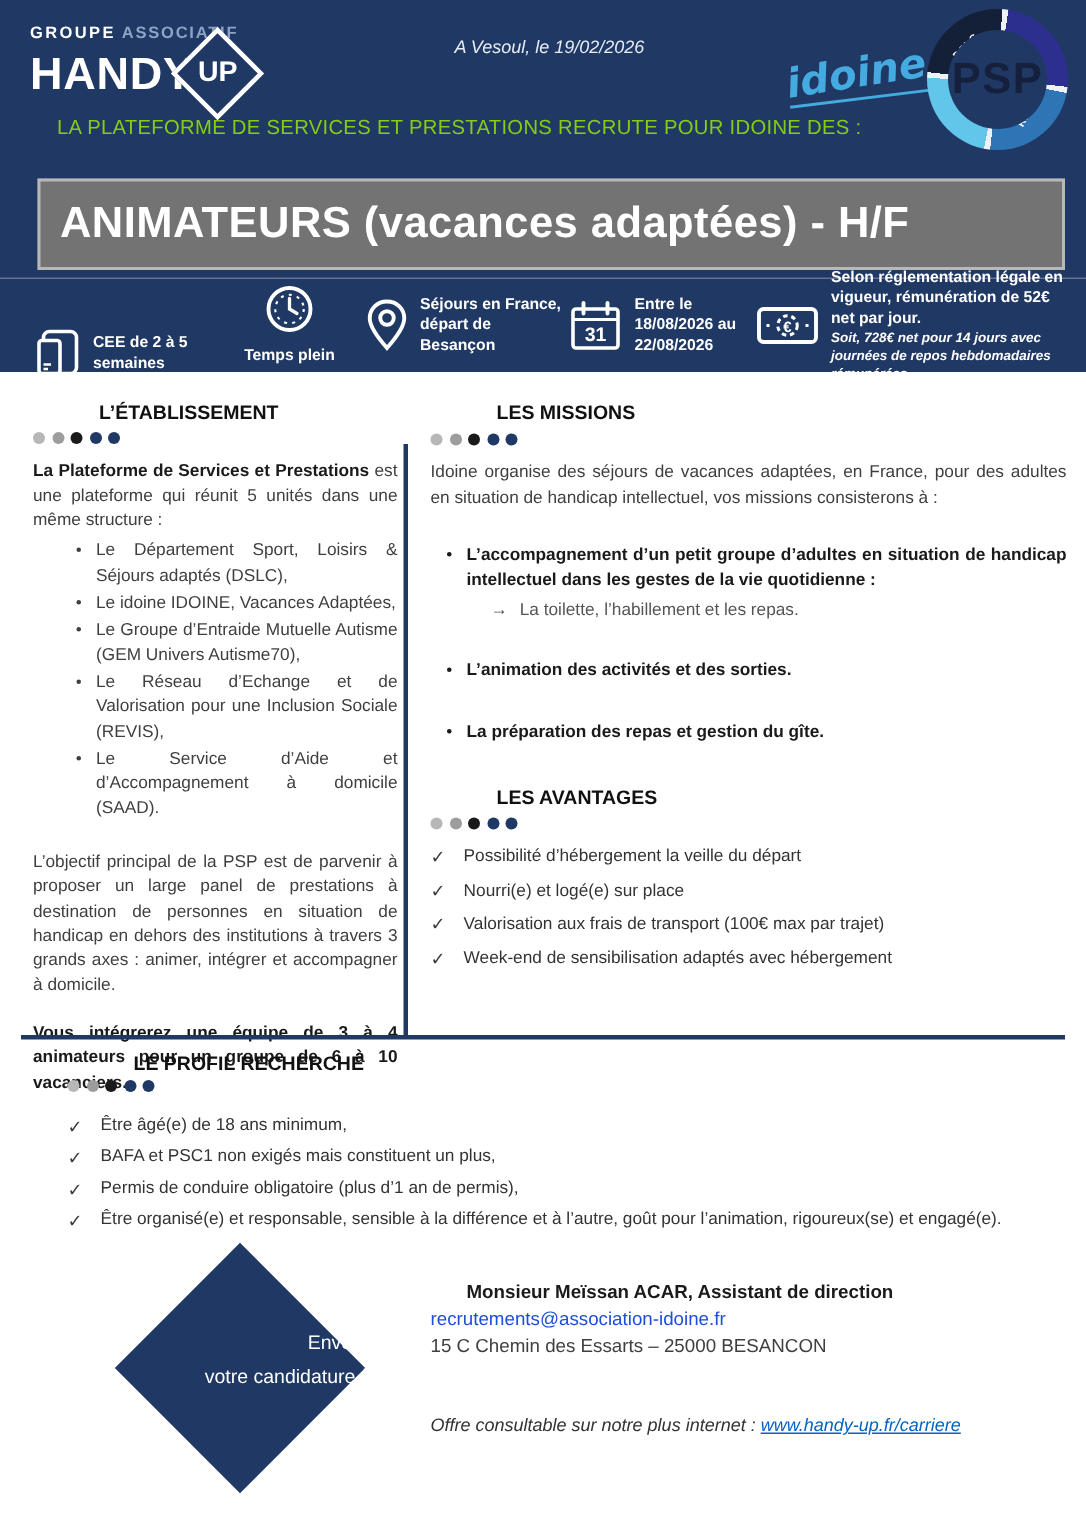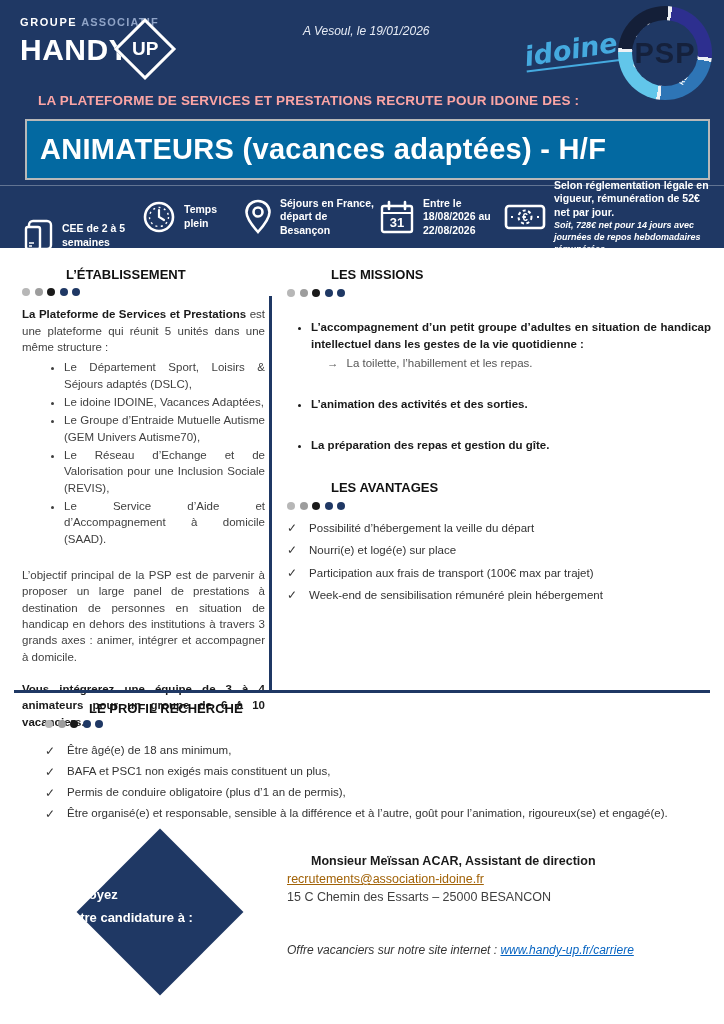--- a/index.html
+++ b/index.html
@@ -38,33 +38,33 @@
       #141f38 276deg 360deg);
   }
   .psp-center { position:absolute; left:14px; top:14px; width:66px; height:66px; border-radius:50%;
     background:#1f3864; display:flex; align-items:center; justify-content:center;
     font-size:29px; font-weight:800; color:#15213c; letter-spacing:1px; }
   .psp-label { position:absolute; font-size:7px; font-weight:700; color:#ffffff; letter-spacing:0.4px; }
   .psp-dslc  { left:16px; top:22px;  transform:rotate(-46deg); }
   .psp-gem   { right:19px; top:23px; transform:rotate(46deg); }
   .psp-revis { right:6px; bottom:27px; transform:rotate(-60deg); }
   .psp-saad  { left:13px; bottom:25px; transform:rotate(49deg); }
-  .recruit-line { position:absolute; left:38px; top:93px; color:#fca5a5; font-weight:700; font-size:13.5px; letter-spacing:0.2px; }
+  .recruit-line { position:absolute; left:38px; top:77px; color:#84cc16; font-weight:400; font-size:13.5px; letter-spacing:0.2px; }
   .job-banner {
     position:absolute; left:25px; top:119px; width:668px; height:57px;
-    background:#0369a1; border:2px solid #b8b8b8;
+    background:#737373; border:2px solid #b8b8b8;
     display:flex; align-items:center; padding-left:13px;
     color:#ffffff; font-size:29px; font-weight:700; letter-spacing:0.3px;
   }
   .header-sep { position:absolute; left:0; top:185px; width:724px; height:1px; background:rgba(255,255,255,0.30); }
   
   .info-bar { position:absolute; left:24px; top:190px; width:694px; height:54px; display:flex; align-items:center; color:#ffffff; }
   .info-item { display:flex; align-items:center; gap:8px; }
   .info-text { font-size:10.5px; font-weight:700; line-height:1.3; }
-  .i1 { width:118px;margin-top:38px; } .i2 { width:102px; } .i3 { width:135px; } .i4 { width:125px; } .i5 { flex:1; }
+  .i1 { width:118px;margin-top:38px; } .i2 { width:102px;flex-direction:column; } .i3 { width:135px; } .i4 { width:125px; } .i5 { flex:1; }
   .money-bold { display:block; font-size:10.5px; font-weight:700; line-height:1.3; }
   .money-italic { display:block; font-size:9px; font-style:italic; font-weight:600; line-height:1.3; margin-top:1px; }
   .ibar-icon { flex:0 0 auto; }
   .cal-day { font-size:13px; font-weight:700; fill:#ffffff; font-family:"Liberation Sans",sans-serif; }
   
   .section-title { font-size:13px; font-weight:700; color:#111111;padding-left:44px; }
   .dots { display:flex; gap:4.5px; margin-top:4px; }
   .dot { width:8px; height:8px; border-radius:50%; }
   .dot-1 { background:#b7b7b7; } .dot-2 { background:#9d9d9d; } .dot-3 { background:#1a1a1a; }
   .dot-4 { background:#1f3864; } .dot-5 { background:#1f3864; }
@@ -83,24 +83,24 @@
   .advantages { margin-top:26px; }
   .checklist { margin-top:10px; }
   .check-row { display:flex; gap:12px; margin-bottom:5px; font-size:11.5px; color:#333333; }
   .check-glyph { color:#3a3a3a; font-size:12px; flex:0 0 auto; }
   .h-rule { position:absolute; left:14px; top:690px; width:696px; height:3px; background:#1f3864; }
   .profile { position:absolute; left:45px; top:701px; width:664px; }
   .profile .checklist { margin-top:16px; }
   .profile .check-row { margin-bottom:7px; }
   
   .apply-diamond { position:absolute; left:101px; top:853px; width:118px; height:118px; background:#1f3864; transform:rotate(45deg); }
-  .apply-text { position:absolute; left:65px; top:884px; width:190px; text-align:left; color:#ffffff; font-size:13px; line-height:1.75;font-weight:bold; }
+  .apply-text { position:absolute; left:65px; top:884px; width:190px; text-align:right; color:#ffffff; font-size:13px; line-height:1.75; }
   .contact { position:absolute; left:287px; top:852px; font-size:12.5px; line-height:1.45; color:#3f3f3f; }
   .contact-name { font-weight:700; color:#1a1a1a;margin-left:24px; }
-  .email-link { color:#a16207; text-decoration:underline; cursor:pointer; }
+  .email-link { color:#1d4ed8; cursor:pointer; }
   .offer-line { position:absolute; left:287px; top:943px; font-size:12px; font-style:italic; color:#333333; }
   .site-link { color:#0563c1; text-decoration:underline; cursor:pointer; font-style:italic; }
 </style>
 </head>
 <body>
 
 <div class="page">
 
   <div class="header">
 
@@ -109,21 +109,21 @@
         <span>GROUPE</span><span class="assoc"> ASSOCIATIF</span>
       </div>
       <div class="logo-main">
         <span class="logo-handy">HANDY</span>
         <span class="logo-diamond">
             <span>UP</span>
           </span>
       </div>
     </div>
 
-    <div class="date-line">A Vesoul, le 19/01/2026</div>
+    <div class="date-line">A Vesoul, le 19/02/2026</div>
 
     <div class="idoine">idoine</div>
 
     <div class="psp">
       <span class="psp-label psp-dslc">DSLC</span>
       <span class="psp-label psp-gem">GEM</span>
       <span class="psp-label psp-revis">REVIS 70</span>
       <span class="psp-label psp-saad">SAAD</span>
       <div class="psp-center">PSP</div>
     </div>
@@ -217,20 +217,21 @@
   <div class="col-right">
     <div>
       <div class="section-title">LES MISSIONS</div>
       <div class="dots">
         <span class="dot dot-1"></span>
           <span class="dot dot-2"></span>
           <span class="dot dot-3"></span>
           <span class="dot dot-4"></span>
           <span class="dot dot-5"></span>
       </div>
+      <p class="intro">Idoine organise des séjours de vacances adaptées, en France, pour des adultes en situation de handicap intellectuel, vos missions consisterons à :</p>
       <ul class="mission-list">
         <li>
           <span>L’accompagnement d’un petit groupe d’adultes en situation de handicap intellectuel dans les gestes de la vie quotidienne :</span>
           <span class="mission-sub">
             <span class="arrow">→</span>
             <span>La toilette, l’habillement et les repas.</span>
           </span>
         </li>
         <li>L’animation des activités et des sorties.</li>
         <li>La préparation des repas et gestion du gîte.</li>
@@ -250,25 +251,25 @@
         <div class="check-row">
             <span class="check-glyph">✓</span>
             <span>Possibilité d’hébergement la veille du départ</span>
           </div>
         <div class="check-row">
             <span class="check-glyph">✓</span>
             <span>Nourri(e) et logé(e) sur place</span>
           </div>
         <div class="check-row">
             <span class="check-glyph">✓</span>
-            <span>Participation aux frais de transport (100€ max par trajet)</span>
+            <span>Valorisation aux frais de transport (100€ max par trajet)</span>
           </div>
         <div class="check-row">
             <span class="check-glyph">✓</span>
-            <span>Week-end de sensibilisation rémunéré plein hébergement</span>
+            <span>Week-end de sensibilisation adaptés avec hébergement</span>
           </div>
       </div>
     </div>
   </div>
 
   <div class="h-rule"></div>
 
   <div class="profile">
     <div class="section-title">LE PROFIL RECHERCHÉ</div>
     <div class="dots">
@@ -304,16 +305,16 @@
     <div>votre candidature à :</div>
   </div>
 
   <div class="contact">
     <div class="contact-name">Monsieur Meïssan ACAR, Assistant de direction</div>
     <a class="email-link">recrutements@association-idoine.fr</a>
     <div class="address">15 C Chemin des Essarts – 25000 BESANCON</div>
   </div>
 
   <div class="offer-line">
-    <span>Offre vacanciers sur notre site internet : </span><a class="site-link">www.handy-up.fr/carriere</a>
+    <span>Offre consultable sur notre plus internet : </span><a class="site-link">www.handy-up.fr/carriere</a>
   </div>
 
 </div>
 
 </body></html>

